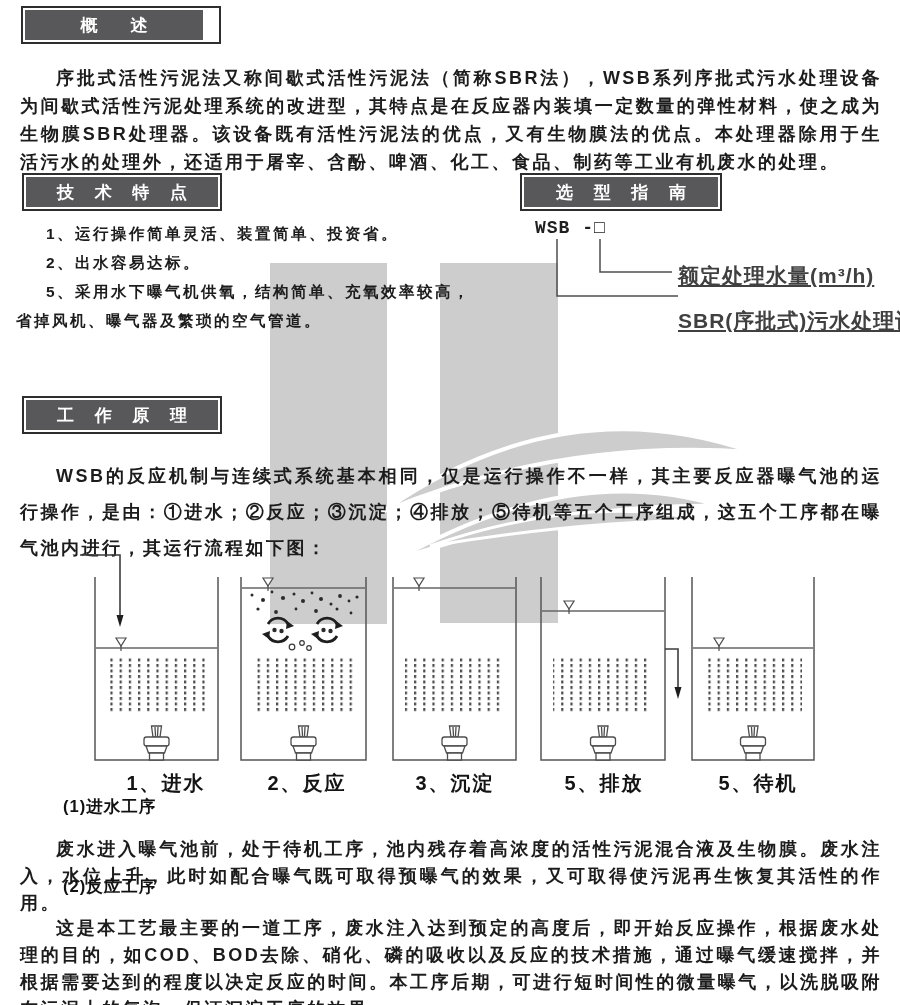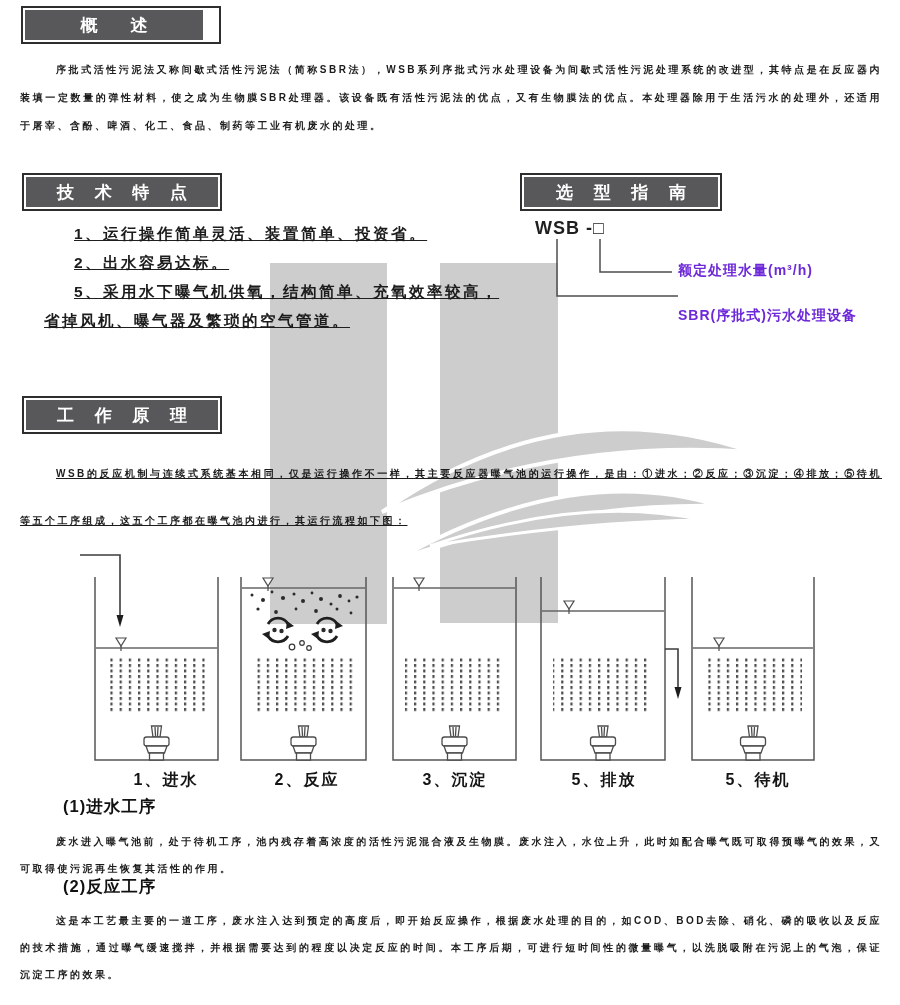--- a/index.html
+++ b/index.html
@@ -12,30 +12,30 @@
   .hdr{
     position:absolute;height:30px;border:2px solid #2e2e2e;background:#ffffff;
     padding:2px;box-sizing:content-box;text-align:center;
   }
   .hdr-fill{
     height:100%;background:#58585a;color:#ffffff;display:flex;align-items:center;justify-content:center;
     font-size:17px;letter-spacing:8px;text-indent:8px;white-space:nowrap;
   }
   .para{
     position:absolute;left:20px;width:862px;text-align:justify;
-    font-size:10px;letter-spacing:2.5px;line-height:28px;color:#1c1c1c;
+    font-size:18px;letter-spacing:2.5px;line-height:28px;color:#1c1c1c;
   }
   .indent{text-indent:36px;}
   .feature-item{
     position:relative;margin:0;padding:0;text-indent:30px;
     font-size:15.5px;letter-spacing:2.5px;line-height:29px;text-align:left;color:#1c1c1c;
   }
   .sub-hd{position:absolute;left:20px;font-size:16.5px;letter-spacing:1px;color:#111;margin-left:43px;}
-  .tank-label{position:absolute;top:770px;width:130px;text-align:center;font-size:16px;letter-spacing:2px;color:#141414;}
-  .sel-label{position:absolute;font-size:14px;letter-spacing:1px;white-space:nowrap;color:#6d28d9;}
+  .tank-label{position:absolute;top:770px;width:130px;text-align:center;font-size:20px;letter-spacing:2px;color:#141414;}
+  .sel-label{position:absolute;font-size:21px;letter-spacing:1px;white-space:nowrap;color:#404040;text-decoration:underline;}
   svg{display:block;}
 </style>
 </head>
 <body>
 
 <div id="page">
 
   <svg class="abs" style="left:0;top:0;z-index:0;" width="900" height="1005" viewBox="0 0 900 1005">
     <rect x="270" y="263" width="117" height="361" fill="#cdcdcd"></rect>
     <rect x="440" y="263" width="118" height="360" fill="#cdcdcd"></rect>
@@ -45,41 +45,41 @@
   </svg>
 
   <div class="hdr" style="left:21px;top:6px;width:192px;z-index:2;">
     <div class="hdr-fill" style="margin-right:14px;">概　述</div>
   </div>
   <p class="para indent" style="top:46px;z-index:1;">序批式活性污泥法又称间歇式活性污泥法（简称SBR法），WSB系列序批式污水处理设备为间歇式活性污泥处理系统的改进型，其特点是在反应器内装填一定数量的弹性材料，使之成为生物膜SBR处理器。该设备既有活性污泥法的优点，又有生物膜法的优点。本处理器除用于生活污水的处理外，还适用于屠宰、含酚、啤酒、化工、食品、制药等工业有机废水的处理。</p>
 
   <div class="hdr" style="left:22px;top:173px;width:192px;z-index:2;">
     <div class="hdr-fill">技 术 特 点</div>
   </div>
-  <div class="abs" style="left:44px;top:219px;width:460px;z-index:1;text-decoration:underline;">
+  <div class="abs" style="left:16px;top:219px;width:460px;z-index:1;">
     <div class="feature-item">1、运行操作简单灵活、装置简单、投资省。</div>
     <div class="feature-item">2、出水容易达标。</div>
     <div class="feature-item">5、采用水下曝气机供氧，结构简单、充氧效率较高，省掉风机、曝气器及繁琐的空气管道。</div>
   </div>
 
   <div class="hdr" style="left:520px;top:173px;width:194px;z-index:2;">
     <div class="hdr-fill">选 型 指 南</div>
   </div>
-  <div class="abs" style="left:535px;top:218px;font-size:18px;letter-spacing:1px;z-index:1;">WSB -□</div>
+  <div class="abs" style="left:535px;top:218px;font-size:18px;letter-spacing:1px;z-index:1;font-family:Liberation Mono, monospace;">WSB -□</div>
   <svg class="abs" style="left:520px;top:239px;z-index:1;" width="170" height="62" viewBox="0 0 170 62">
     <polyline points="80,0 80,33 152,33" fill="none" stroke="#4d4d4d" stroke-width="1.5"></polyline>
     <polyline points="37,0 37,57 158,57" fill="none" stroke="#4d4d4d" stroke-width="1.5"></polyline>
   </svg>
   <div class="sel-label" style="left:678px;top:262px;">额定处理水量(m³/h)</div>
   <div class="sel-label" style="left:678px;top:287px;margin-top:20px;">SBR(序批式)污水处理设备</div>
 
   <div class="hdr" style="left:22px;top:396px;width:192px;z-index:2;">
     <div class="hdr-fill">工 作 原 理</div>
   </div>
-  <p class="para indent" style="top:440px;line-height:47px;z-index:1;text-decoration:underline;">WSB的反应机制与连续式系统基本相同，仅是运行操作不一样，其主要反应器曝气池的运行操作，是由：①进水；②反应；③沉淀；④排放；⑤待机等五个工序组成，这五个工序都在曝气池内进行，其运行流程如下图：</p>
+  <p class="para indent" style="top:440px;line-height:36px;z-index:1;">WSB的反应机制与连续式系统基本相同，仅是运行操作不一样，其主要反应器曝气池的运行操作，是由：①进水；②反应；③沉淀；④排放；⑤待机等五个工序组成，这五个工序都在曝气池内进行，其运行流程如下图：</p>
 
   <svg class="abs" style="left:0;top:543px;z-index:1;" width="900" height="252" viewBox="0 0 900 252">
     <defs>
       <pattern id="media" width="9.2" height="5.5" patternUnits="userSpaceOnUse">
         <rect x="0" y="0" width="2.2" height="3" fill="#4d4d4d"></rect>
       </pattern>
       <g id="wl">
         <path d="M-5,-10 L5,-10 L0,-2 Z" fill="#ffffff" stroke="#4d4d4d" stroke-width="1.2"></path>
         <line x1="0" y1="-2" x2="0" y2="3" stroke="#4d4d4d" stroke-width="1.2"></line>
       </g>

